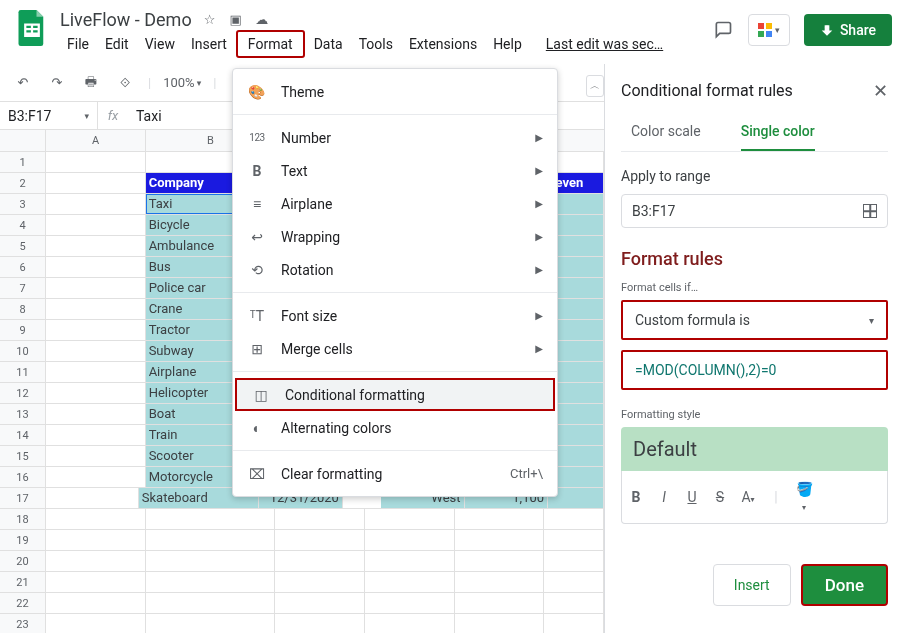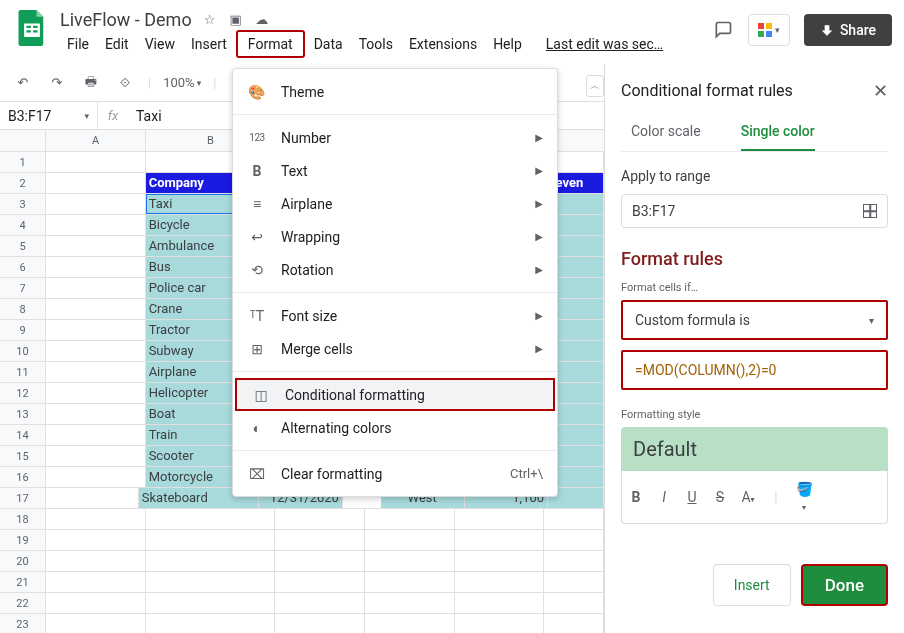--- a/index.html
+++ b/index.html
@@ -16,21 +16,21 @@
     .title-icons span { width: 20px; display: inline-flex; justify-content: center; }
     .menu-bar { display: flex; gap: 2px; height: 24px; align-items: center; margin-top: 2px; }
     .menu-bar span { padding: 2px 7px; color: #202124; cursor: pointer; border-radius: 3px; font-size: 14px; }
     .menu-bar .active { border: 2px solid #b00000; padding: 4px 10px; }
     .last-edit { color: #5f6368; text-decoration: underline; margin-left: 8px; font-size: 14px; }
     .header-right { display: flex; align-items: center; gap: 14px; margin-top: 6px; }
     .comment-icon { width: 22px; height: 22px; color: #5f6368; display:flex; align-items:center; justify-content:center;}
     .meet-btn { width: 42px; height: 32px; border: 1px solid #dadce0; border-radius: 4px; display: flex; align-items: center; justify-content: center; position:relative; }
     .meet-quad { width:14px; height:14px; position:relative;}
     .meet-quad div{position:absolute;width:6px;height:6px;}
-    .share-btn { background: #404040; color: #fff; padding: 8px 16px; border-radius: 4px; display: flex; align-items: center; gap: 6px; font-size: 14px; font-weight: 500; }
+    .share-btn { background: #15803d; color: #fff; padding: 8px 16px; border-radius: 4px; display: flex; align-items: center; gap: 6px; font-size: 14px; font-weight: 500; }
     
     
     .toolbar { height: 38px; border-bottom: 1px solid #e0e0e0; display: flex; align-items: center; padding: 0 12px; gap: 12px; color: #5f6368; }
     .tb-btn { width: 22px; height: 22px; display: flex; align-items: center; justify-content: center; }
     .zoom { display: flex; align-items: center; gap: 2px; }
     
     
     .formula-bar { height: 28px; border-bottom: 1px solid #e0e0e0; display: flex; align-items: center; }
     .namebox { width: 98px; padding: 0 8px; border-right: 1px solid #e0e0e0; display: flex; align-items: center; gap: 4px; height:100%; color:#202124; font-size:14px;}
     .fx { width: 30px; text-align: center; color: #9aa0a6; font-style: italic; }
@@ -74,21 +74,21 @@
     .sb-title { font-size: 16px; color: #202124; }
     .sb-close { color: #5f6368; font-size: 18px; cursor: pointer; }
     .sb-tabs { display: flex; border-bottom: 1px solid #e8eaed; margin-bottom: 16px; gap:40px; padding:0 10px;}
     .sb-tab { padding: 10px 0; font-size: 14px; color: #5f6368; cursor: pointer; }
     .sb-tab.active { color: #1e8e3e; border-bottom: 2px solid #1e8e3e; font-weight: 500; }
     .sb-label { font-size: 14px; color: #3c4043; margin-bottom: 10px; }
     .sb-range { border: 1px solid #dadce0; border-radius: 4px; padding: 8px 10px; display: flex; justify-content: space-between; align-items: center; margin-bottom: 20px; font-size:14px;}
     .sb-section { font-size: 18px; font-weight: 500; margin-bottom: 12px; color:#7f1d1d;}
     .sb-small { font-size: 11px; color: #5f6368; margin-bottom: 6px; }
     .sb-select { border: 2px solid #b00000; padding: 10px 12px; display: flex; justify-content: space-between; align-items: center; border-radius: 2px; margin-bottom: 10px; font-size:14px; color:#3c4043;}
-    .sb-formula { border: 2px solid #b00000; padding: 10px 12px; border-radius: 2px; margin-bottom: 18px; font-size:14px; color:#a16207;}
+    .sb-formula { border: 2px solid #b00000; padding: 10px 12px; border-radius: 2px; margin-bottom: 18px; font-size:14px; color:#0f766e;}
     .sb-preview { background: #b8e0c4; padding: 10px 12px; border-radius: 4px 4px 0 0; margin-bottom: 0; font-size:20px;}
     .sb-format-row { display: flex; gap: 12px; padding: 10px 6px; align-items: center; border: 1px solid #dadce0; border-top:none; border-radius:0 0 4px 4px;}
     .sb-format-row span { font-size: 14px; color: #5f6368; width:16px; text-align:center;}
     .sb-buttons { display: flex; justify-content: flex-end; gap: 10px; margin-top: 40px; }
     .btn-cancel { border: 1px solid #dadce0; padding: 9px 20px; border-radius: 4px; color: #1e8e3e; background: #fff; font-size:14px;}
     .btn-done { background: #1e8e3e; color: #fff; padding: 9px 22px; border-radius: 4px; border: 2px solid #b00000; outline: 1px solid #1e8e3e; outline-offset:-3px; font-size:17px; font-weight:500;}
     .grid-icon{display:inline-block;width:14px;height:14px;border:1.5px solid #5f6368;position:relative;}
     .grid-icon::before,.grid-icon::after{content:'';position:absolute;background:#5f6368;}
     .grid-icon::before{width:100%;height:1.5px;top:50%;left:0;transform:translateY(-50%);}
     .grid-icon::after{height:100%;width:1.5px;left:50%;top:0;transform:translateX(-50%);}
@@ -333,21 +333,21 @@
         <div class="cell cell-w-b sel-cell">Motorcycle</div>
         <div class="cell cell-w-c sel-cell"></div>
         <div class="cell cell-w-d sel-cell"></div>
         <div class="cell cell-w-e sel-cell"></div>
         <div class="cell cell-w-f sel-cell"></div>
       </div>
       <div class="row">
         <div class="cell cell-w-a"></div>
         <div class="cell cell-w-b sel-cell">Skateboard</div>
         <div class="cell cell-w-c sel-cell">12/31/2020</div>
-        <div class="cell cell-w-d sel-cell" style="text-align: center; margin-left: 38px;">West</div>
+        <div class="cell cell-w-d sel-cell" style="text-align: right; margin-left: 38px;">West</div>
         <div class="cell cell-w-e sel-cell">1,100</div>
         <div class="cell cell-w-f sel-cell"></div>
       </div>
       <div class="row">
         <div class="cell cell-w-a"></div>
         <div class="cell cell-w-b"></div>
         <div class="cell cell-w-c"></div>
         <div class="cell cell-w-d"></div>
         <div class="cell cell-w-e"></div>
         <div class="cell cell-w-f"></div>

